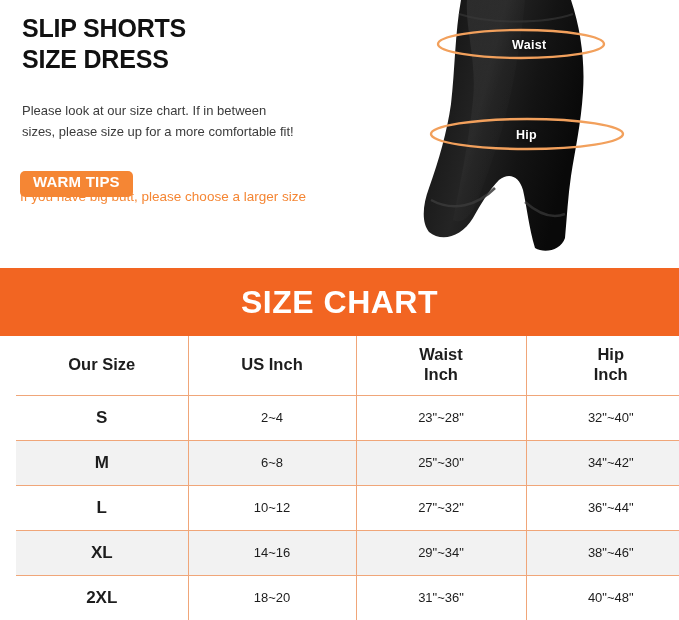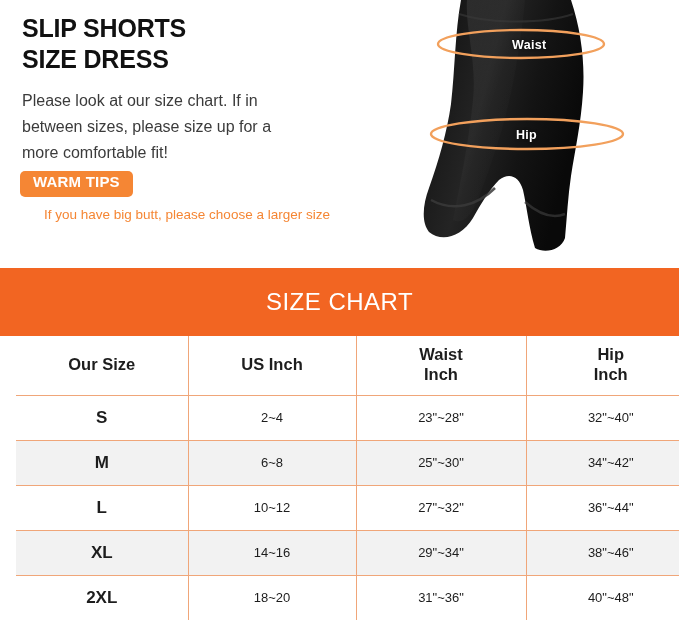--- a/index.html
+++ b/index.html
@@ -30,47 +30,46 @@
     top: 13px;
     font-size: 25px;
     font-weight: bold;
     line-height: 1.22;
     color: #111111;
     letter-spacing: -0.2px;
   }
   .subtext {
     position: absolute;
     left: 22px;
-    top: 88px;
-    font-size: 16px;
+    top: 100px;
+    font-size: 13px;
     line-height: 1.62;
     color: #3b3b3b;
     max-width: 275px;
   }
   .warm-tips {
     position: absolute;
     left: 20px;
     top: 171px;
     background: #f58634;
     color: #ffffff;
     font-size: 15px;
     font-weight: bold;
     padding: 2px 13px 7px 13px;
     border-radius: 5px;
     letter-spacing: 0.2px;
   }
   .tips-body {
     position: absolute;
     left: 20px;
-    top: 204px;
+    top: 186px;
     font-size: 13.5px;
     line-height: 1.65;
     color: #f58634;
     max-width: 290px;
-    margin-left: 24px;
   }
 
   
   .product {
     position: absolute;
     right: 0;
     top: 0;
     width: 330px;
     height: 268px;
     overflow: hidden;
@@ -94,22 +93,22 @@
     top: 268px;
     width: 679px;
     height: 68px;
     background: #f26522;
     display: flex;
     align-items: center;
     justify-content: center;
   }
   .banner-title {
     color: #ffffff;
-    font-size: 24px;
-    font-weight: normal;
+    font-size: 32px;
+    font-weight: bold;
     letter-spacing: 0.5px;
   }
 
   
   .chart {
     position: absolute;
     left: 16px;
     top: 336px;
     width: 679px;
     border-collapse: collapse;

